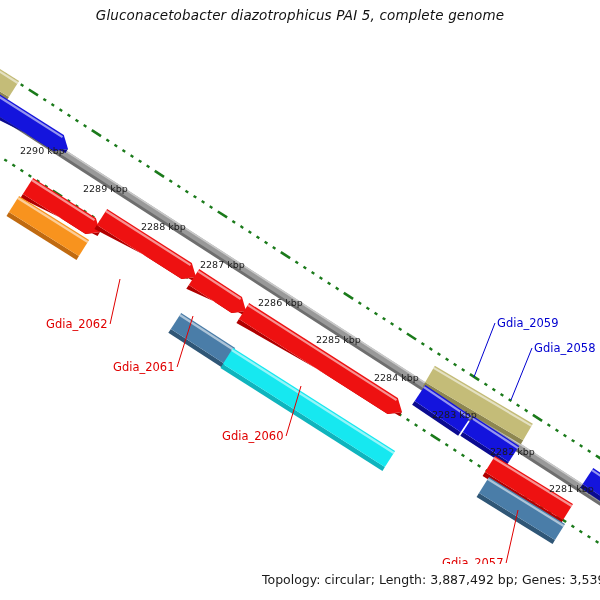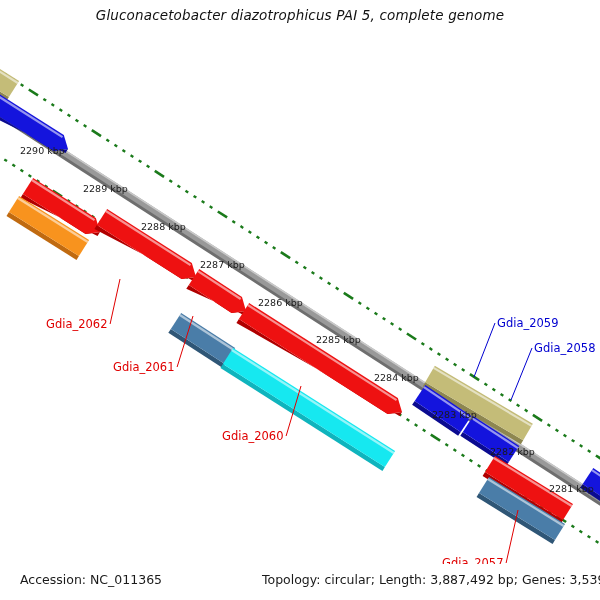--- a/index.html
+++ b/index.html
@@ -294,17 +294,16 @@
         <text x="46" y="294" class="genelbl red">Gdia_2062</text>
         <text x="113" y="337" class="genelbl red">Gdia_2061</text>
         <text x="222" y="406" class="genelbl red">Gdia_2060</text>
         <text x="497" y="293" class="genelbl blue">Gdia_2059</text>
         <text x="534" y="318" class="genelbl blue">Gdia_2058</text>
         <text x="442" y="533" class="genelbl red">Gdia_2057</text>
       </g>
   </svg>
 
   <div id="statusbar">
-    <div id="acc">Accession: NC_011365</div>
     <div id="topo">Topology: circular; Length: 3,887,492 bp; Genes: 3,539</div>
   </div>
 
 </div>
 
 </body></html>

